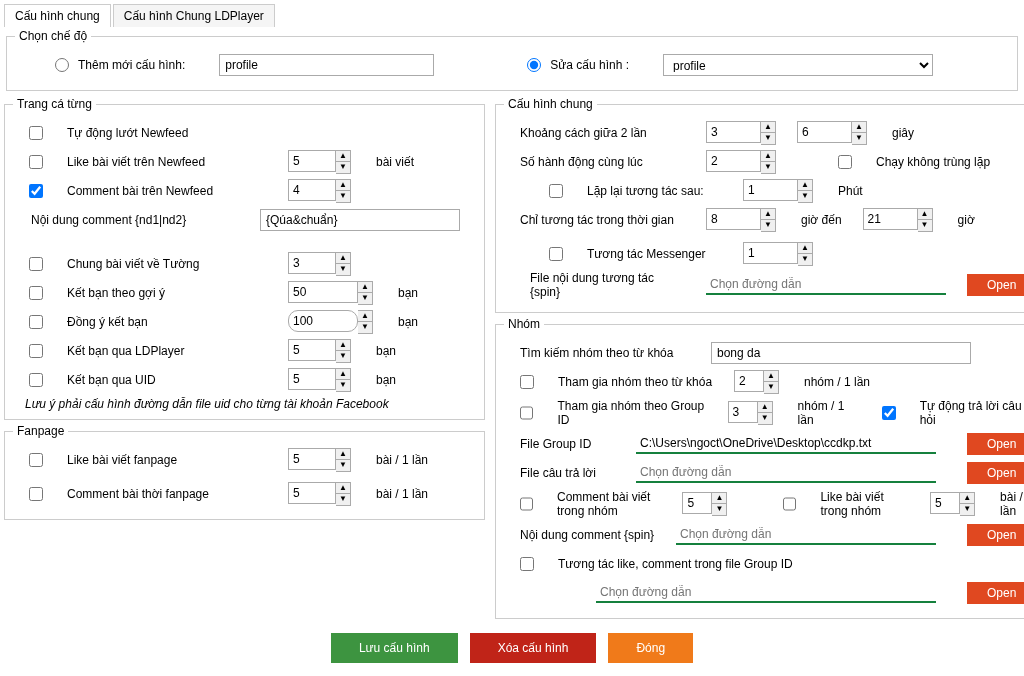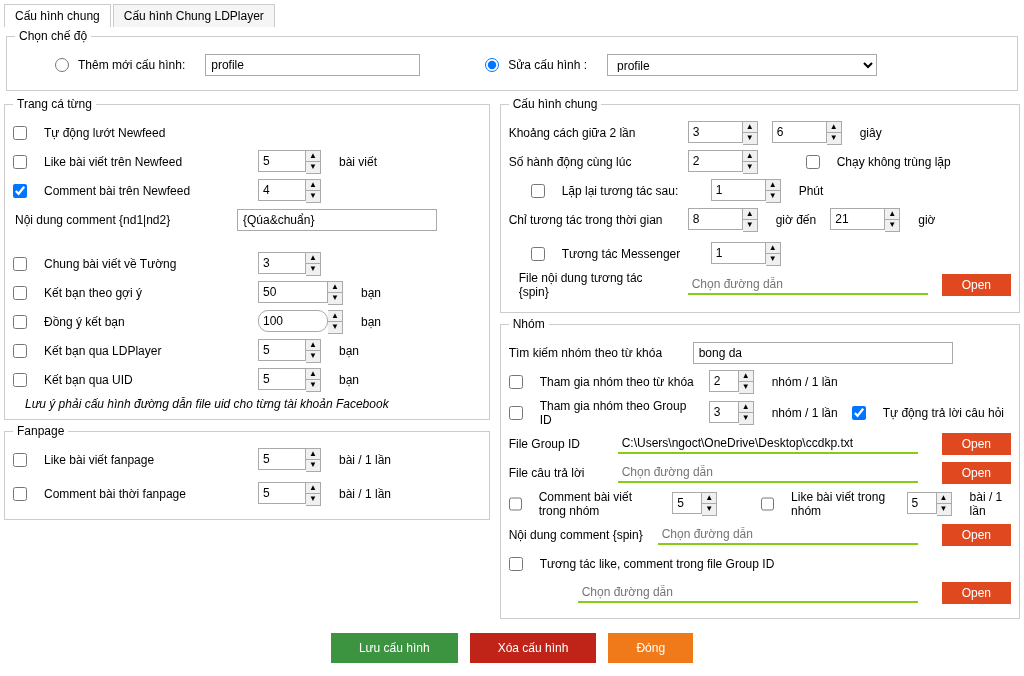--- a/index.html
+++ b/index.html
@@ -3,38 +3,38 @@
 <meta charset="utf-8">
 <style>
 * { box-sizing: border-box; font-family: Arial, sans-serif; font-size: 12px; }
 body { margin: 0; padding: 4px; background: #fff; color: #000; }
 .tabs { display: flex; gap: 2px; }
 .tab { padding: 4px 10px; border: 1px solid #ccc; border-bottom: none; background: #f5f5f5; cursor: pointer; }
 .tab.active { background: #fff; }
 fieldset { border: 1px solid #ccc; padding: 5px 8px 8px; margin: 4px 0; }
 legend { padding: 0 4px; }
 .topmode { margin: 2px; }
-.mode-row { display: flex; align-items: center; gap: 20px; padding: 6px 40px; }
+.mode-row { display: flex; align-items: center; gap: 34px; padding: 6px 40px; }
 .radio-wrap { display: flex; align-items: center; gap: 6px; }
 input[type="text"], select { border: 1px solid #aaa; padding: 3px 5px; background: #fff; height: 22px; }
 input[type="radio"], input[type="checkbox"] { width: 14px; height: 14px; margin: 0 3px 0 0; vertical-align: middle; }
 .spin { display: inline-flex; }
 .spin input { width: 48px; text-align: left; border: 1px solid #aaa; height: 22px; padding: 2px 4px; }
 .spin .btns { display: flex; flex-direction: column; border: 1px solid #aaa; border-left: none; }
 .spin .btns div { width: 14px; height: 11px; font-size: 8px; line-height: 9px; text-align: center; background: #f0f0f0; cursor: pointer; user-select: none; }
 .spin .btns div:first-child { border-bottom: 1px solid #aaa; }
 .cols { display: flex; gap: 10px; align-items: flex-start; }
 .col { flex: 1; }
-.row { display: flex; align-items: center; gap: 14px; margin: 5px 0; min-height: 24px; }
+.row { display: flex; align-items: center; gap: 21px; margin: 5px 16px; min-height: 24px; }
 .lbl { display: inline-block; }
 .w200 { width: 200px; }
 .w210 { width: 210px; }
 .note { font-style: italic; margin: 4px 0 0 12px; }
 .sel-wide { width: 215px; height: 22px; }
-.path-underline { border: none; border-bottom: 2px solid #84cc16; background: transparent; padding: 2px 4px; width: 240px; }
+.path-underline { border: none; border-bottom: 2px solid #15803d; background: transparent; padding: 2px 4px; width: 240px; }
 .btn-open { background: #e04820; color: #fff; border: none; padding: 4px 20px; cursor: pointer; margin-left: auto; }
 .footer-btns { display: flex; gap: 12px; justify-content: center; margin: 10px 0 4px; }
 .btn-save { background: #3d9440; color: #fff; border: none; padding: 8px 28px; cursor: pointer; }
 .btn-del { background: #c02418; color: #fff; border: none; padding: 8px 28px; cursor: pointer; }
 .btn-close { background: #f07a1a; color: #fff; border: none; padding: 8px 28px; cursor: pointer; }
 .label-after { margin-left: 4px; }
 </style>
 </head>
 <body>
 

